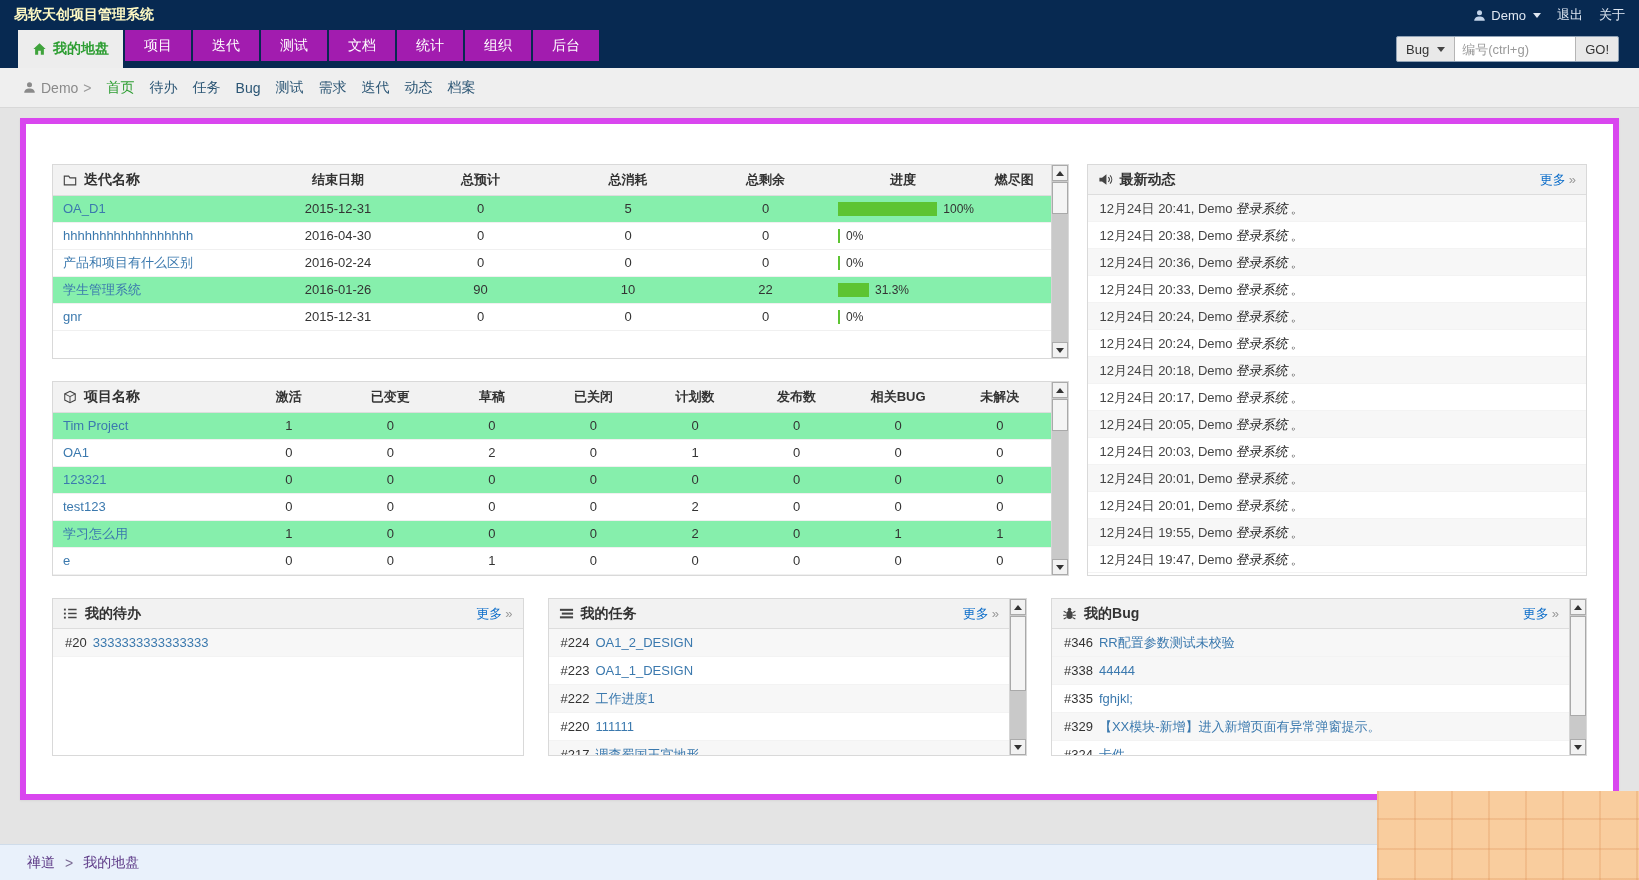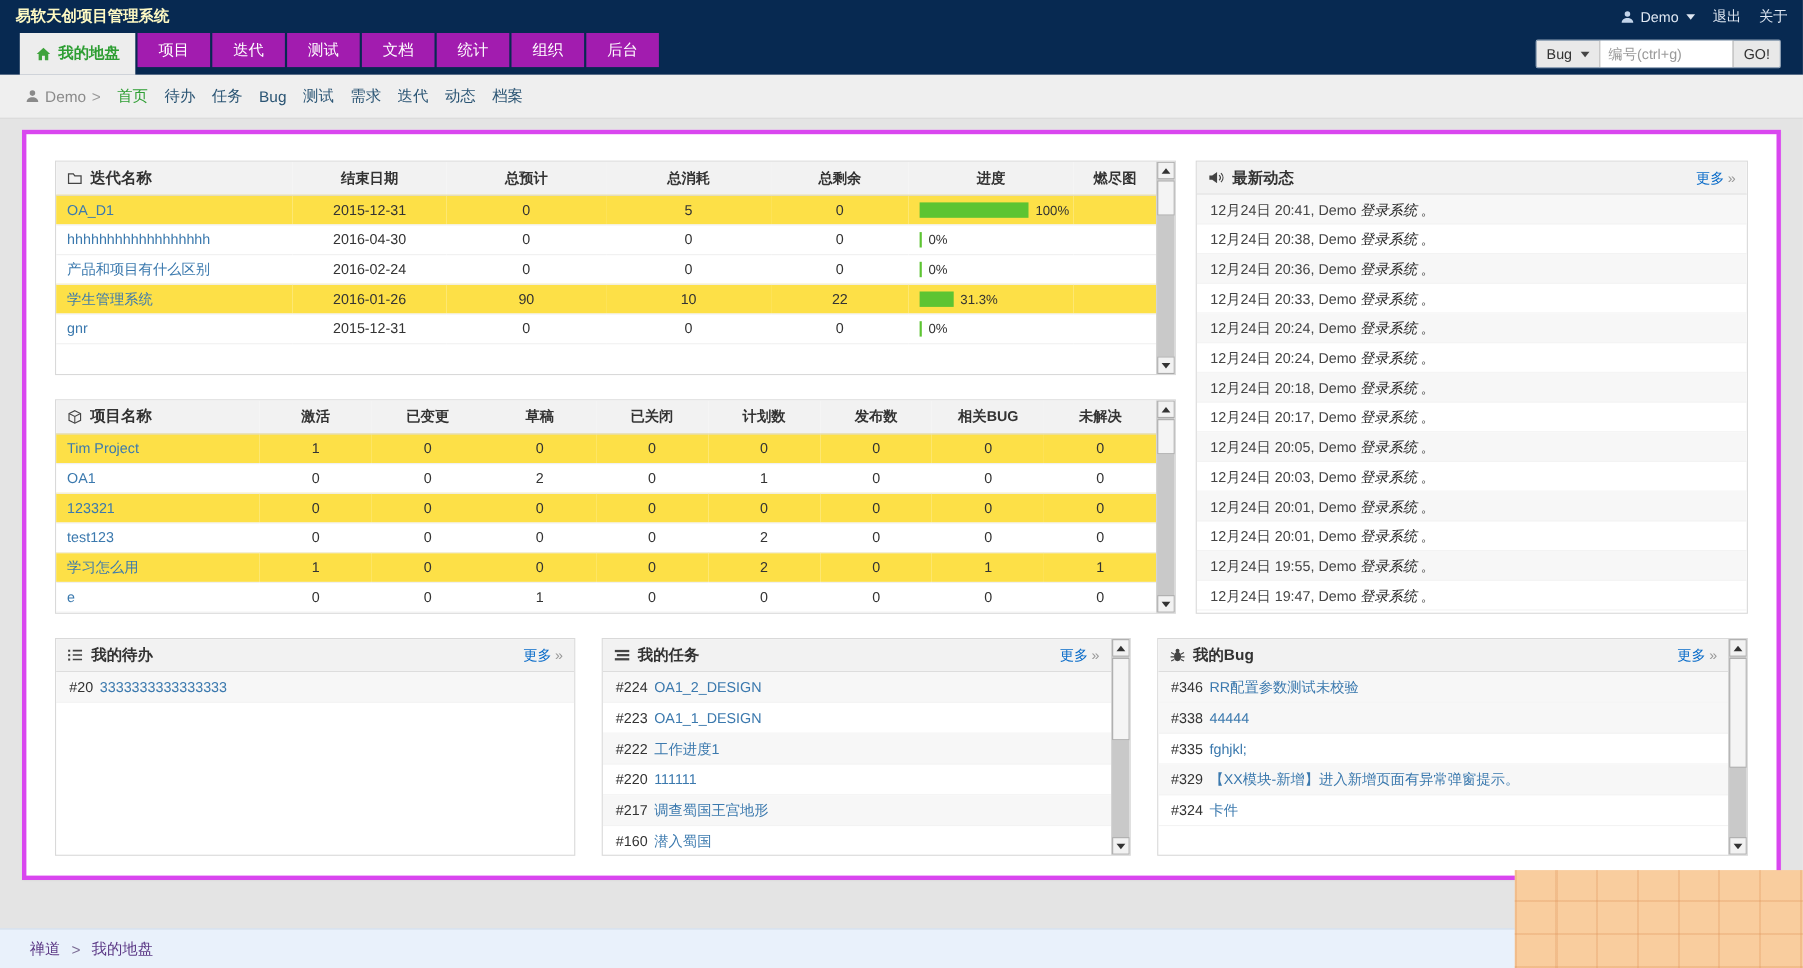--- a/index.html
+++ b/index.html
@@ -27,42 +27,42 @@
   .sgroup .go-btn{display:flex;align-items:center;padding:0 9px;border-left:1px solid #b5b5b5;color:#333;cursor:pointer}
 
   
   .crumbbar{height:40px;background:#efefef;border-bottom:1px solid #d8d8d8;display:flex;align-items:center;padding:0 23px;gap:15px;font-size:14px}
   .crumb-user{display:flex;align-items:center;gap:5px;color:#8a8a8a}
   .crumb-sep{color:#999}
   .crumb-active{color:#2e9e33}
   .crumb-link{color:#2b5574}
 
   
-  .card{margin:10px 20px 0;background:#fff;border:4px solid #d946ef;box-shadow:0 1px 2px rgba(0,0,0,.06);padding:24px 26px;height:682px}
+  .card{margin:10px 20px 0;background:#fff;border:6px solid #d946ef;box-shadow:0 1px 2px rgba(0,0,0,.06);padding:40px 26px;height:682px}
   .top-grid{display:grid;grid-template-columns:1028fr 506fr;gap:18px}
   .left-col{display:flex;flex-direction:column;gap:22px}
   .bottom-grid{display:grid;grid-template-columns:476fr 484fr 541fr;gap:24px;margin-top:22px}
 
   .panel{position:relative;border:1px solid #d9d9d9;background:#fff;overflow:hidden}
   .panel.h195{height:195px}
   .panel.h412{height:412px}
-  .panel.h198{height:198px}
+  .panel.h198{height:158px}
   .panel-h{height:30px;background:#f2f2f2;border-bottom:1px solid #ddd;display:flex;align-items:center;gap:7px;padding:0 10px;font-size:14px;font-weight:bold;color:#333}
   .panel-h .more{margin-left:auto;font-weight:normal;font-size:13px;display:flex;align-items:center;gap:3px}
   .panel-h .more a{color:#0a6cc9}
   .panel-h .more .arrow{color:#999}
   .pad-scroll .panel-h{padding-right:27px}
 
   
   table{border-collapse:collapse;width:calc(100% - 17px);font-size:13px;table-layout:fixed}
   thead th{height:30px;background:#f2f2f2;border-bottom:1px solid #ddd;font-weight:bold;color:#333;text-align:center;font-size:13px}
   thead th.first{text-align:left;padding-left:10px}
   thead th.first .th-inner{display:flex;align-items:center;gap:7px;font-size:14px}
   tbody td{height:27px;border-bottom:1px solid #f0f0f0;padding:0 4px}
-  tbody tr.alt{background:#fde047}
+  tbody tr.alt{background:#86efac}
   td.name{padding-left:10px}
   td.name a{color:#3b79ae}
   td.num{text-align:center;color:#333}
   td.prog{padding-left:10px}
   .progress{display:flex;align-items:center;gap:6px}
   .progress .bar{height:14px;background:#5dc432}
   .progress .plabel{font-size:12px;color:#333}
 
   
   ul{list-style:none}

